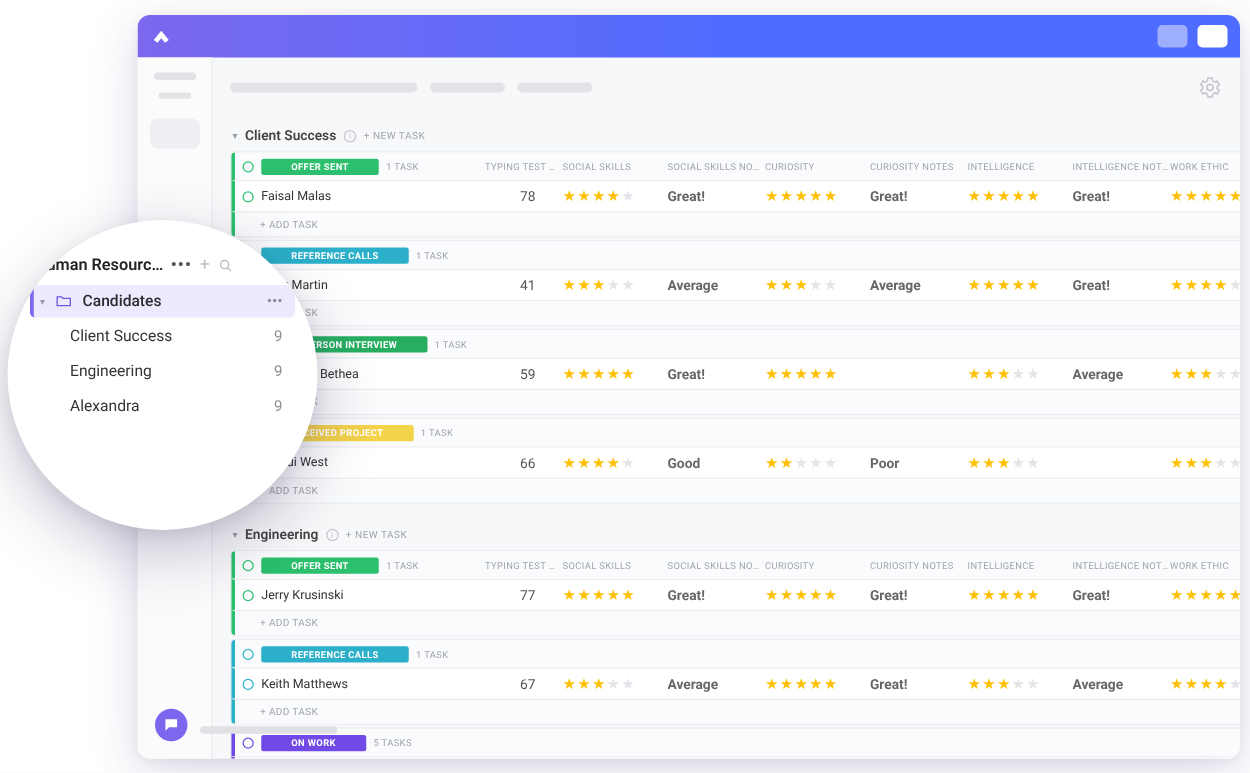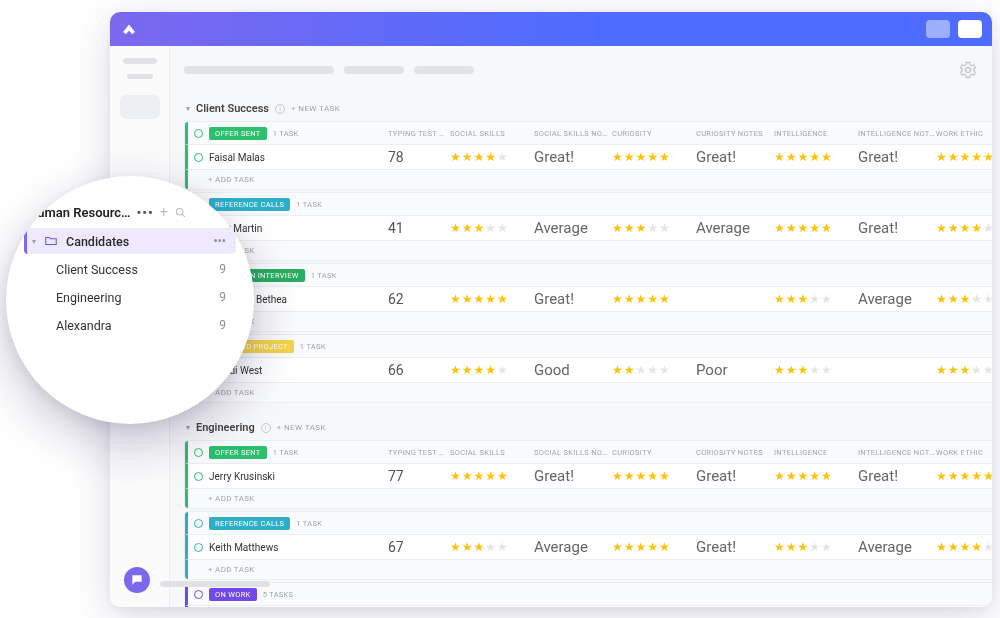--- a/index.html
+++ b/index.html
@@ -82,35 +82,35 @@
     display:grid;
     grid-template-columns: 200px 62px repeat(4, 84px 78px) 78px 40px;
     align-items:center; font-size:7.5px; letter-spacing:.3px;
     background:#fafbfc; color:var(--muted);
     border-left:3px solid var(--row-div);
   }
   .status-head .status-chip-area { display:flex; align-items:center; gap:6px; padding:4px 6px; height:22px; }
   .status-head .col-h { text-transform:uppercase; white-space:nowrap; overflow:hidden; text-overflow:ellipsis; visibility:visible; }
 
   .chip {
-    font-size:7.5px; font-weight:400; letter-spacing:.3px; color:#fff;
-    padding:2px 6px; border-radius:2px; white-space:nowrap;
+    font-size:7.5px; font-weight:700; letter-spacing:.3px; color:#fff;
+    padding:2px 24px; border-radius:2px; white-space:nowrap;
   }
   .chip-tasks { font-size:7.5px; color:var(--muted); }
 
   .row {
     display:grid;
     grid-template-columns: 200px 62px repeat(4, 84px 78px) 78px 40px;
     align-items:center; background:#fff; border-top:1px solid var(--row-div);
     border-left:3px solid transparent; height:25px;
   }
   .row .name-cell { display:flex; align-items:center; gap:6px; padding:0 6px; font-size:10px; color:#333; white-space:nowrap; overflow:hidden; }
   .row .dot { width:9px; height:9px; border-radius:50%; border:1.5px solid #bbb; background:#fff; flex:0 0 auto; }
-  .row .num { font-size:14px; color:#555; }
-  .row .note { font-size:15px; color:#666; white-space:nowrap; overflow:hidden; text-overflow:ellipsis; }
+  .row .num { font-size:11px; color:#555;margin-left:28px; }
+  .row .note { font-size:11px; color:#666; white-space:nowrap; overflow:hidden; text-overflow:ellipsis;font-weight:bold; }
 
   .add-row {
     border-top:1px solid var(--row-div); border-left:3px solid transparent;
     height:20px; display:flex; align-items:center; padding-left:20px;
     font-size:8px; color:var(--muted); letter-spacing:.3px; background:#fafbfc;
   }
 
   
   .stars { display:flex; gap:1px; align-items:center; }
   .stars .s { font-size:12px; line-height:1; }
@@ -335,21 +335,21 @@
                 <span></span>
                 <span></span>
                 <span></span>
                 <span></span>
       </div>
       <div class="row accent-lime">
         <div class="name-cell">
           <span class="dot" style="border-color:#27ae60"></span>
           <span>Alexandra Bethea</span>
         </div>
-        <span class="num">62</span>
+        <span class="num">59</span>
         <span class="stars">
                   <span class="s on">★</span>
                   <span class="s on">★</span>
                   <span class="s on">★</span>
                   <span class="s on">★</span>
                   <span class="s on">★</span>
                 </span>
         <span class="note">Great!</span>
         <span class="stars">
                   <span class="s on">★</span>

